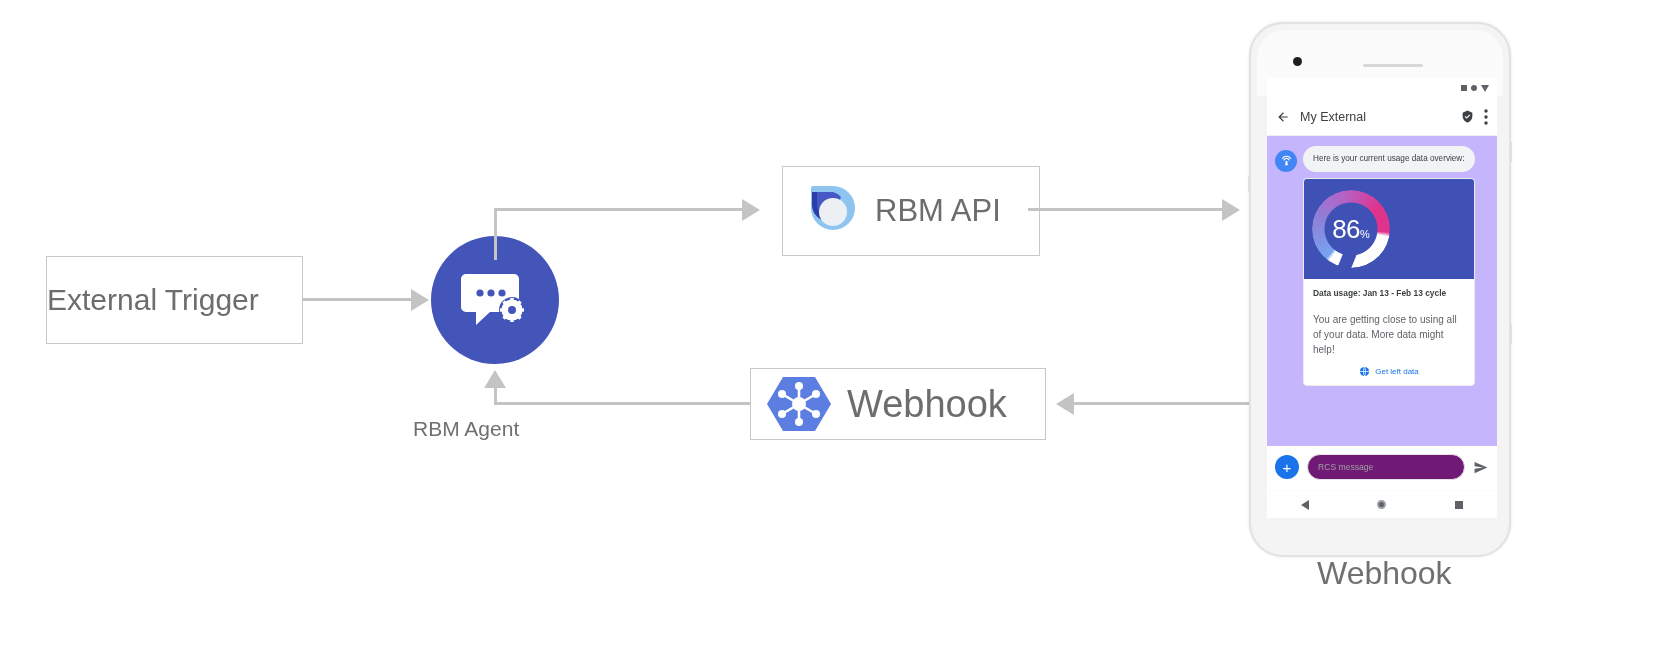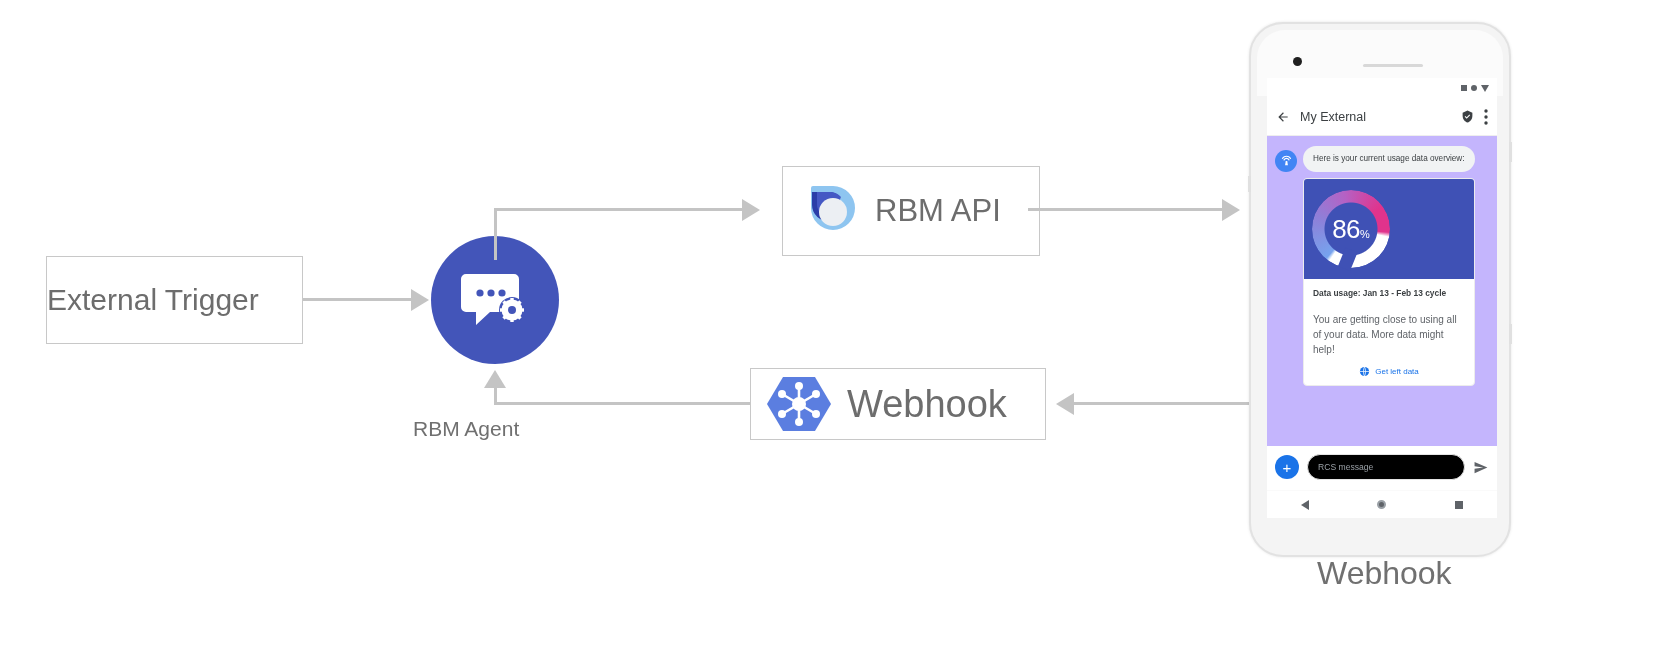--- a/index.html
+++ b/index.html
@@ -266,21 +266,21 @@
     width: 24px; height: 24px; border-radius: 50%;
     background: #1a73e8; flex: 0 0 24px;
     display: flex; align-items: center; justify-content: center;
     color: #fff; font-size: 15px; line-height: 1; font-weight: 300;
     cursor: pointer;
   }
   #rcs-input {
     flex: 1; height: 26px; border: 1px solid #e4e4e4;
     border-radius: 14px; display: flex; align-items: center;
     padding: 0 10px; font-size: 8.6px; color: #9aa0a6;
-    background: #000000;
+    background: #701a75;
   }
   #send-icon { flex: 0 0 16px; display: flex; align-items: center; cursor: pointer; }
 
   
   #nav-bar {
     position: absolute; left: 0; right: 0; bottom: 0;
     height: 28px; display: flex; align-items: center;
     justify-content: space-around; background: #ffffff;
     border-top: 1px solid #fafafa;
   }

